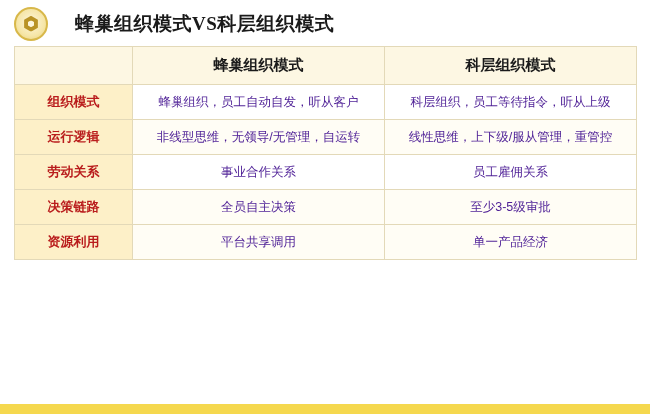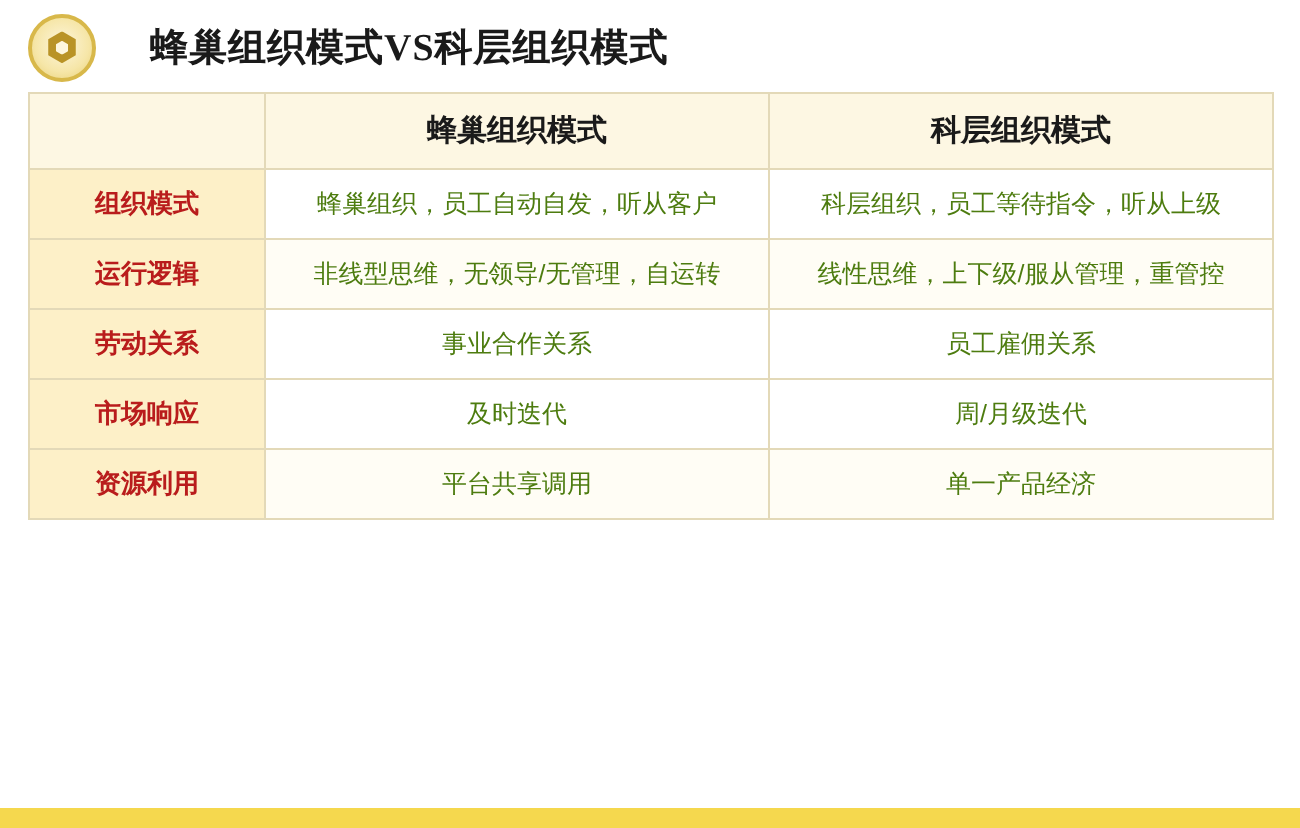--- a/index.html
+++ b/index.html
@@ -85,21 +85,21 @@
   col.c0 { width: 118px; }
   col.c1 { width: 252px; }
   col.c2 { width: 252px; }
 
   th, td {
     border: 1px solid #e3d9b8;
     height: 35px;
     text-align: center;
     vertical-align: middle;
     font-size: 12.5px;
-    color: #4d7c0f;
+    color: #4c1d95;
   }
   thead th {
     background: #fdf7e3;
     font-size: 15px;
     font-weight: bold;
     height: 38px;
     color: #1a1a1a;
   }
   thead th.blank {
     background: #fdf7e3;
@@ -162,24 +162,24 @@
         <tr class="alt">
           <td class="label">运行逻辑</td>
           <td class="val">非线型思维，无领导/无管理，自运转</td>
           <td class="val">线性思维，上下级/服从管理，重管控</td>
         </tr>
         <tr>
           <td class="label">劳动关系</td>
           <td class="val">事业合作关系</td>
           <td class="val">员工雇佣关系</td>
         </tr>
-        <tr>
-          <td class="label">市场响应</td>
-          <td class="val">及时迭代</td>
-          <td class="val">周/月级迭代</td>
+        <tr class="alt">
+          <td class="label">决策链路</td>
+          <td class="val">全员自主决策</td>
+          <td class="val">至少3-5级审批</td>
         </tr>
         <tr class="alt">
           <td class="label">资源利用</td>
           <td class="val">平台共享调用</td>
           <td class="val">单一产品经济</td>
         </tr>
       </tbody>
     </table>
   </div>
 

